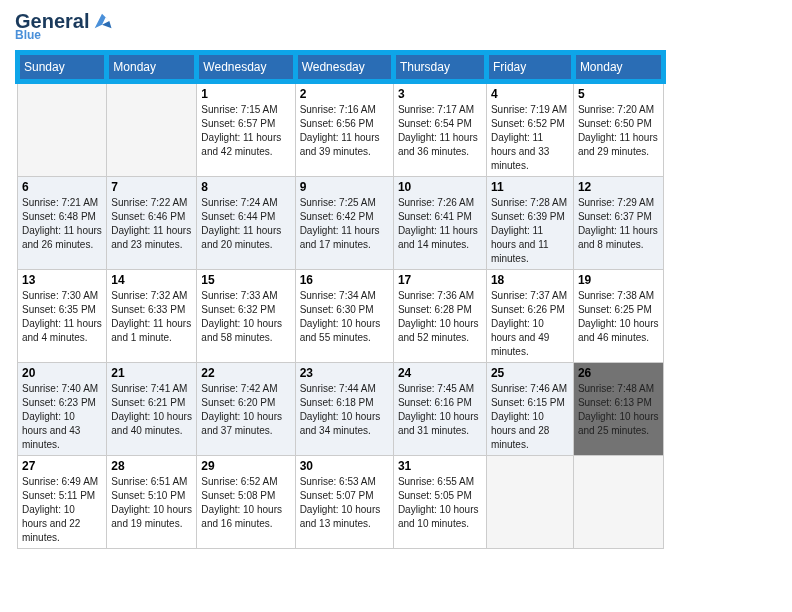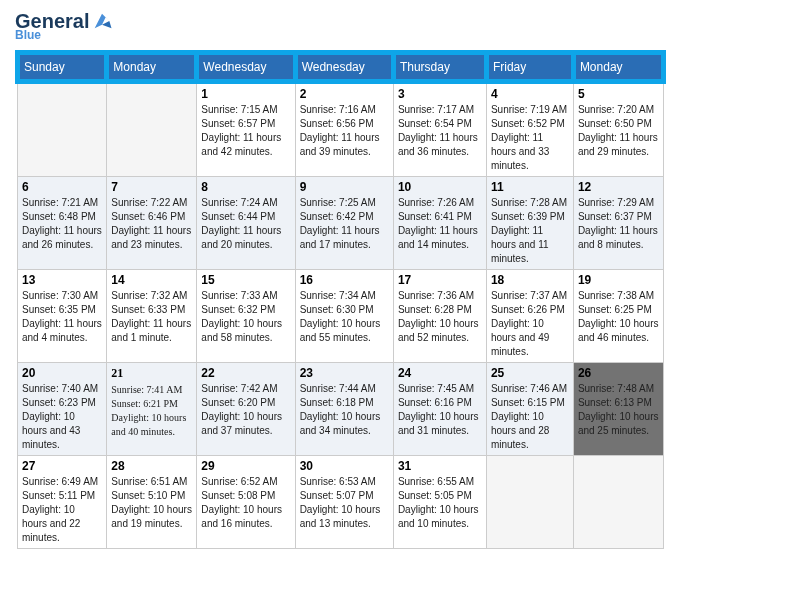--- a/index.html
+++ b/index.html
@@ -214,21 +214,21 @@
           <td style="background: rgb(255, 255, 255);">
             <span class="day-num">19</span>
             <div class="day-info">Sunrise: 7:38 AM<br>Sunset: 6:25 PM<br>Daylight: 10 hours and 46 minutes.</div>
           </td>
         </tr>
         <tr>
           <td style="background: rgb(238, 242, 247);">
             <span class="day-num">20</span>
             <div class="day-info">Sunrise: 7:40 AM<br>Sunset: 6:23 PM<br>Daylight: 10 hours and 43 minutes.</div>
           </td>
-          <td style="background: rgb(238, 242, 247); font-family: Liberation Serif, serif;">
+          <td style="background: rgb(238, 242, 247);">
             <span class="day-num">21</span>
             <div class="day-info">Sunrise: 7:41 AM<br>Sunset: 6:21 PM<br>Daylight: 10 hours and 40 minutes.</div>
           </td>
           <td style="background: rgb(238, 242, 247);">
             <span class="day-num">22</span>
             <div class="day-info">Sunrise: 7:42 AM<br>Sunset: 6:20 PM<br>Daylight: 10 hours and 37 minutes.</div>
           </td>
           <td style="background: rgb(238, 242, 247);">
             <span class="day-num">23</span>
             <div class="day-info">Sunrise: 7:44 AM<br>Sunset: 6:18 PM<br>Daylight: 10 hours and 34 minutes.</div>

